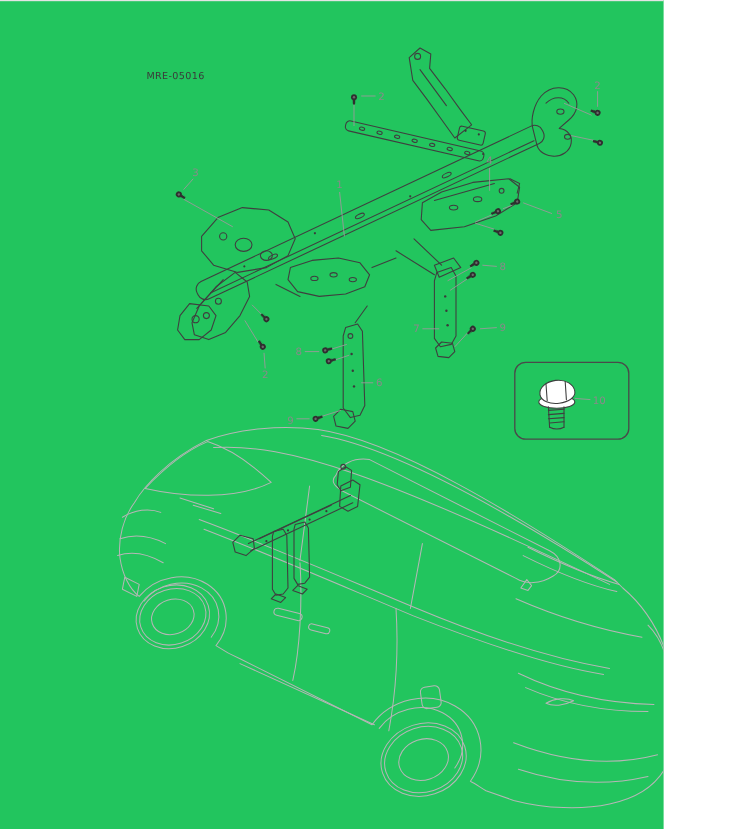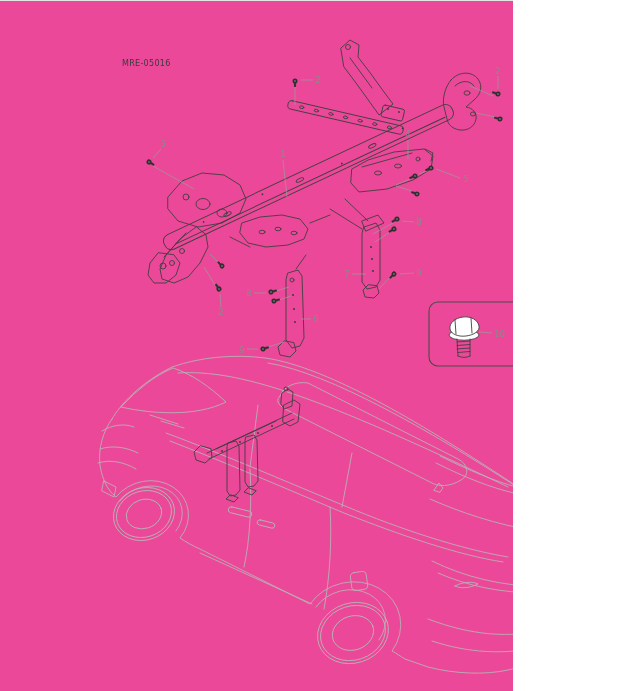--- a/index.html
+++ b/index.html
@@ -1,16 +1,16 @@
 <!DOCTYPE html>
 <html><head>
 <meta charset="utf-8">
 <style>
   html,body{margin:0;padding:0;background:#fff;}
-  .stage{position:relative;width:513px;height:691px;background:#ec4899;overflow:hidden;
+  .stage{position:relative;width:553px;height:691px;background:#22c55e;overflow:hidden;
          border-top:1px solid #e4e4e4;font-family:"DejaVu Sans",sans-serif;}
   svg{position:absolute;left:0;top:0;}
   
   .pl{stroke:#3f3f3f;fill:none;stroke-width:.9;stroke-linejoin:round;stroke-linecap:round;}
   .pf{stroke:#3f3f3f;fill:#fff;stroke-width:.9;stroke-linejoin:round;}
   .pd{fill:#3a3a3a;stroke:none;}
   
   .cl{stroke:#b6b6b6;fill:none;stroke-width:.85;stroke-linejoin:round;stroke-linecap:round;}
   
   .ld{stroke:#9a9a9a;fill:none;stroke-width:.75;}

